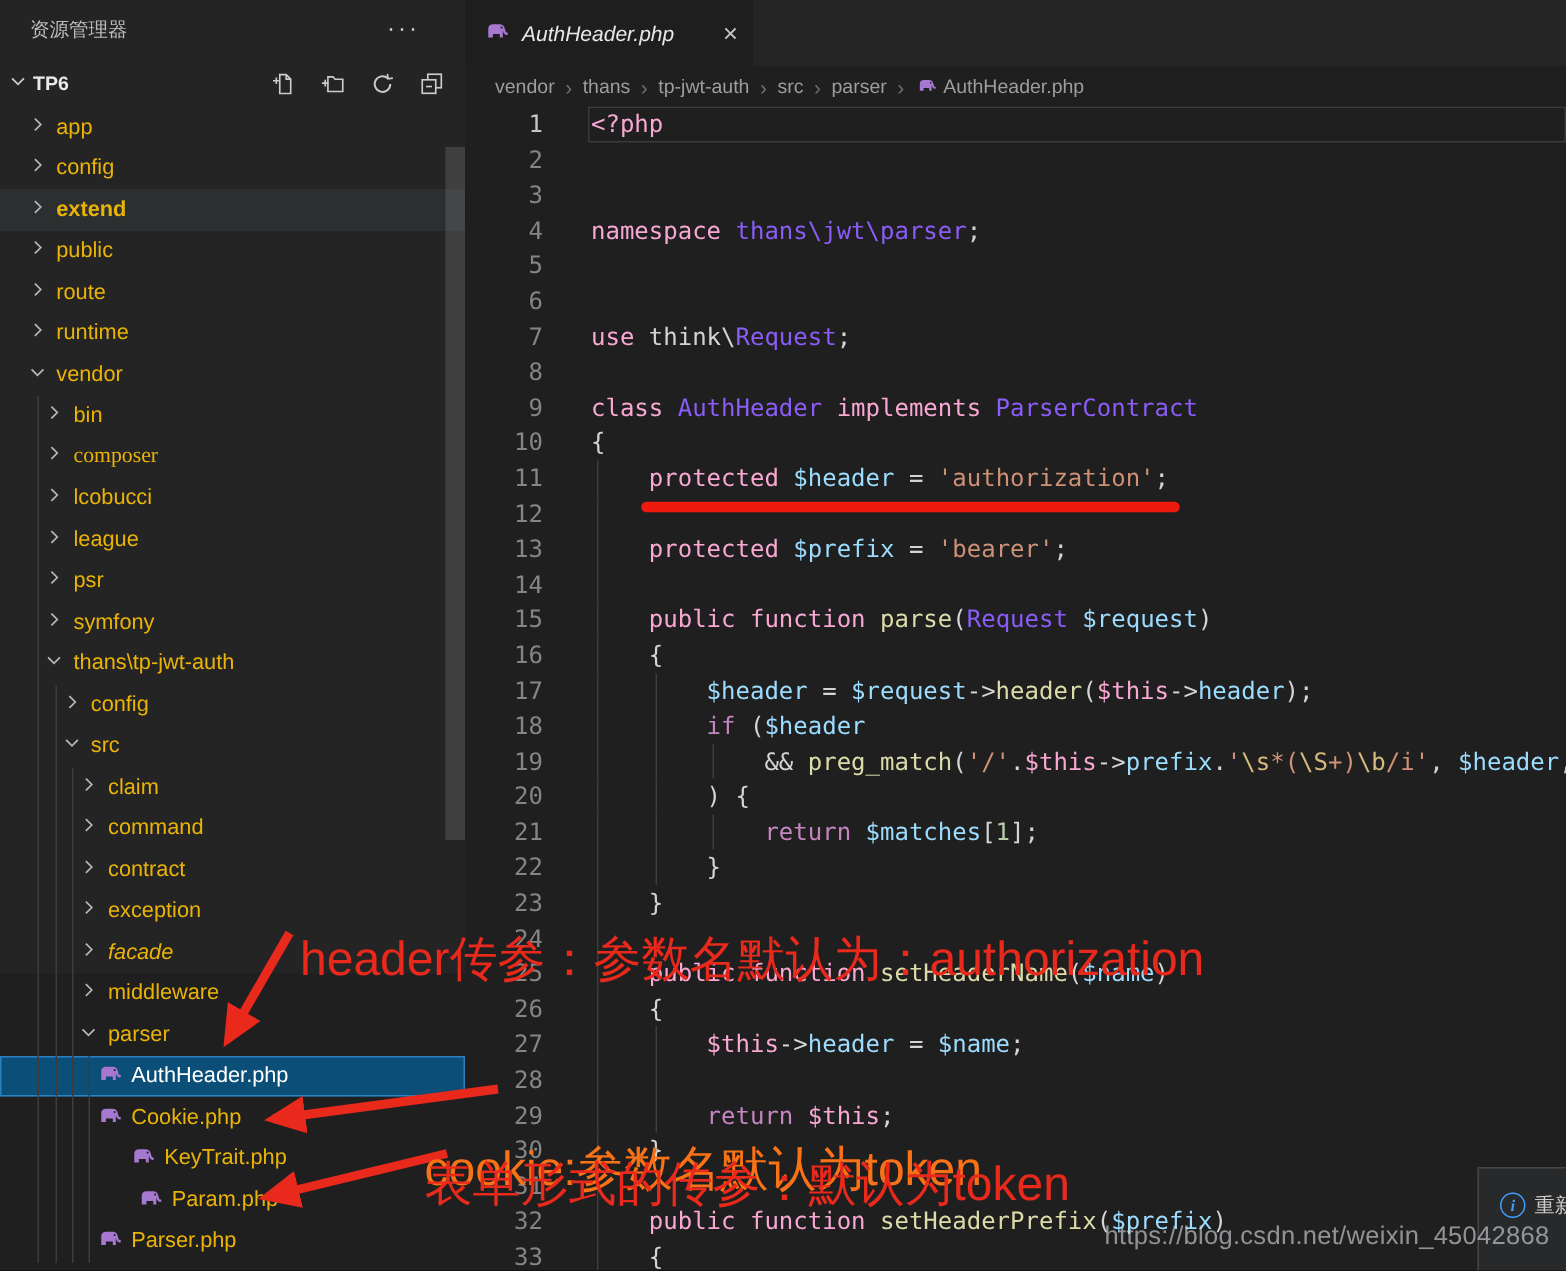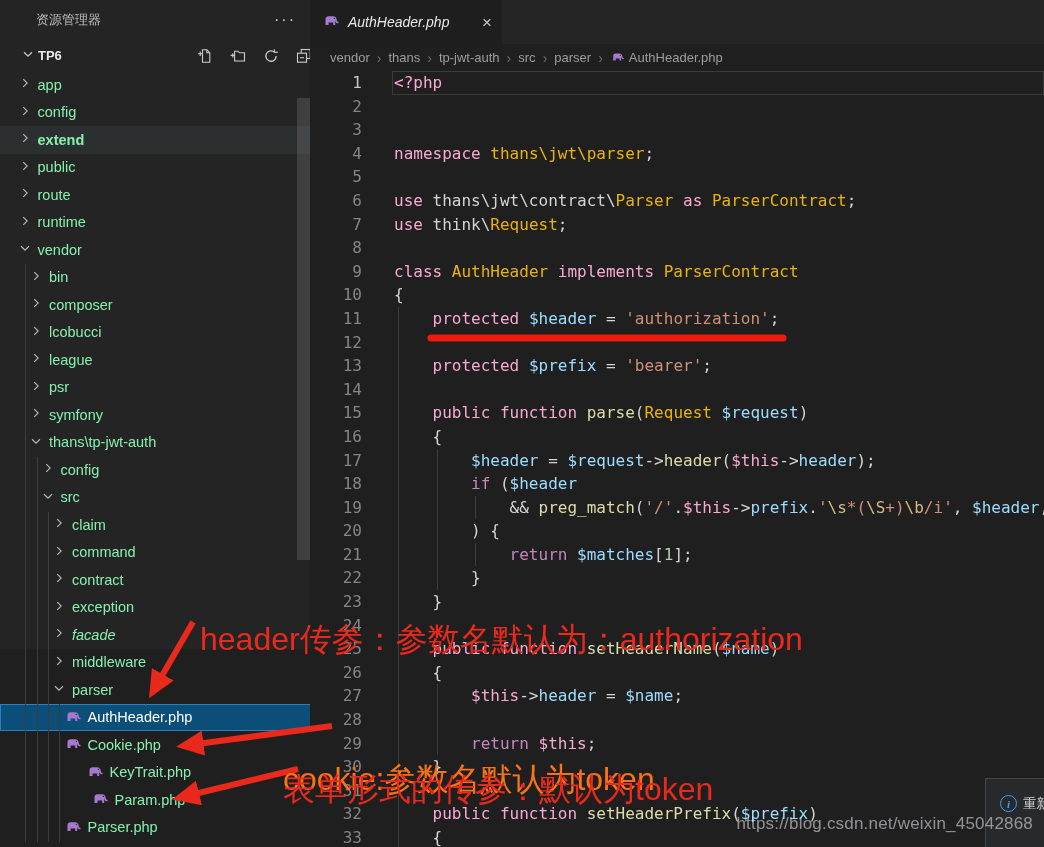--- a/index.html
+++ b/index.html
@@ -1,29 +1,29 @@
 <!DOCTYPE html>
 <html><head>
 <meta charset="utf-8">
 <style>
   html,body{margin:0;padding:0;background:#111;}
   .app{position:relative;width:1044px;height:847px;overflow:hidden;background:#1f1f1f;
        font-family:"Liberation Sans","DejaVu Sans",sans-serif;-webkit-font-smoothing:antialiased;}
 
   
-  .sidebar{position:absolute;left:0;top:0;width:310px;height:649px;background:#242425;padding-left:16px;}
+  .sidebar{position:absolute;left:0;top:0;width:310px;height:649px;background:#242425;}
   .sb-header{height:40px;display:flex;align-items:center;justify-content:space-between;
              padding:0 30px 0 20px;color:#bdbdbd;font-size:13px;}
   .more{color:#cfcfcf;font-size:16px;letter-spacing:2px;cursor:pointer;line-height:10px;}
   .sb-section{height:31px;display:flex;align-items:center;padding:0 14px 0 5px;color:#e9e9e9;
               font-weight:bold;font-size:13px;gap:3px;}
   .sb-actions{margin-left:auto;display:flex;gap:17px;align-items:center;}
   .sb-actions svg{display:block;cursor:pointer;}
   .tree{position:absolute;top:71px;left:0;right:0;bottom:0;}
-  .trow{height:27.5px;display:flex;align-items:center;gap:6px;color:#86efac;font-size:14.5px;
+  .trow{height:27.5px;display:flex;align-items:center;gap:6px;color:#eab308;font-size:14.5px;
         cursor:pointer;position:relative;}
   .trow.hov{background:#2c2f30;}
   .trow.sel{background:#0b4e78;box-shadow:inset 0 0 0 1px #2b80c4;color:#ffffff;}
   .tlabel{white-space:nowrap;}
   .chev{flex:0 0 auto;}
   .phpicon{flex:0 0 auto;margin-left:2px;}
   .sguide{position:absolute;width:1px;background:#3c3c3c;z-index:3;pointer-events:none;}
   .g1{left:25px;top:264px;height:578px;}
   .g2{left:37px;top:457px;height:385px;}
   .g3{left:48px;top:512px;height:330px;}
@@ -45,21 +45,21 @@
 
   .code{position:absolute;top:71px;left:0;right:0;bottom:0;overflow:hidden;
         font-family:"DejaVu Sans Mono","Liberation Mono",monospace;font-size:16px;}
   .code-line{height:23.6px;display:flex;position:relative;}
   .lnum{flex:0 0 52px;text-align:right;color:#858585;line-height:23.6px;}
   .code-line.active .lnum{color:#c6c6c6;}
   .ltext{position:relative;padding-left:32px;white-space:pre;line-height:23.6px;}
   .code-line.active::before{content:"";position:absolute;left:82px;right:0;top:0;bottom:0;
         border:1px solid #3b3b3b;box-sizing:border-box;}
   .iguide{position:absolute;top:0;bottom:0;width:1px;background:#3d3d3d;}
-  .tk-kw{color:#f9a8d4}.tk-ctl{color:#c586c0}.tk-type{color:#eab308}.tk-fn{color:#dcdcaa}
+  .tk-kw{color:#f9a8d4}.tk-ctl{color:#c586c0}.tk-type{color:#8b5cf6}.tk-fn{color:#dcdcaa}
   .tk-var{color:#9cdcfe}.tk-str{color:#ce9178}.tk-esc{color:#d7ba7d}.tk-num{color:#b5cea8}
   .tk-pun{color:#d4d4d4}
 
   
   .notification{position:absolute;left:985px;top:778px;width:130px;height:80px;
         background:#28292a;border:1px solid #464646;box-sizing:border-box;z-index:5;
         display:flex;align-items:flex-start;padding:16px 0 0 14px;gap:6px;}
   .info-icon{width:15px;height:15px;border:1.4px solid #3b9eff;border-radius:50%;color:#3b9eff;
         font-size:11px;display:flex;align-items:center;justify-content:center;
         font-family:"Liberation Serif",serif;font-style:italic;font-weight:bold;}
@@ -158,21 +158,21 @@
               <path d="M3.5 6 L8 10.5 L12.5 6" fill="none" stroke="#b9b9b9" stroke-width="1.3"></path>
             </svg></span>
           <span class="tlabel">vendor</span>
         </div>
         <div class="trow" style="padding-left: 29px; text-align: right;">
           <span class="chev"><svg width="14" height="14" viewBox="0 0 16 16">
               <path d="M6 3.5 L10.5 8 L6 12.5" fill="none" stroke="#b9b9b9" stroke-width="1.3"></path>
             </svg></span>
           <span class="tlabel">bin</span>
         </div>
-        <div class="trow" style="padding-left: 29px;">
+        <div class="trow" style="padding-left: 29px; font-family: Liberation Serif, serif;">
           <span class="chev"><svg width="14" height="14" viewBox="0 0 16 16">
               <path d="M6 3.5 L10.5 8 L6 12.5" fill="none" stroke="#b9b9b9" stroke-width="1.3"></path>
             </svg></span>
           <span class="tlabel">composer</span>
         </div>
         <div class="trow" style="padding-left: 29px;">
           <span class="chev"><svg width="14" height="14" viewBox="0 0 16 16">
               <path d="M6 3.5 L10.5 8 L6 12.5" fill="none" stroke="#b9b9b9" stroke-width="1.3"></path>
             </svg></span>
           <span class="tlabel">lcobucci</span>
@@ -356,21 +356,20 @@
         <div class="code-line">
           <span class="lnum">4</span>
           <span class="ltext"><span class="tk-kw">namespace</span><span class="tk-pun"> </span><span class="tk-type">thans\jwt\parser</span><span class="tk-pun">;</span></span>
         </div>
         <div class="code-line">
           <span class="lnum">5</span>
           <span class="ltext"></span>
         </div>
         <div class="code-line">
           <span class="lnum">6</span>
-          <span class="ltext"><span class="tk-kw">use</span><span class="tk-pun"> thans\jwt\contract\</span><span class="tk-type">Parser</span><span class="tk-kw"> as </span><span class="tk-type">ParserContract</span><span class="tk-pun">;</span></span>
         </div>
         <div class="code-line">
           <span class="lnum">7</span>
           <span class="ltext"><span class="tk-kw">use</span><span class="tk-pun"> think\</span><span class="tk-type">Request</span><span class="tk-pun">;</span></span>
         </div>
         <div class="code-line">
           <span class="lnum">8</span>
           <span class="ltext"></span>
         </div>
         <div class="code-line">

